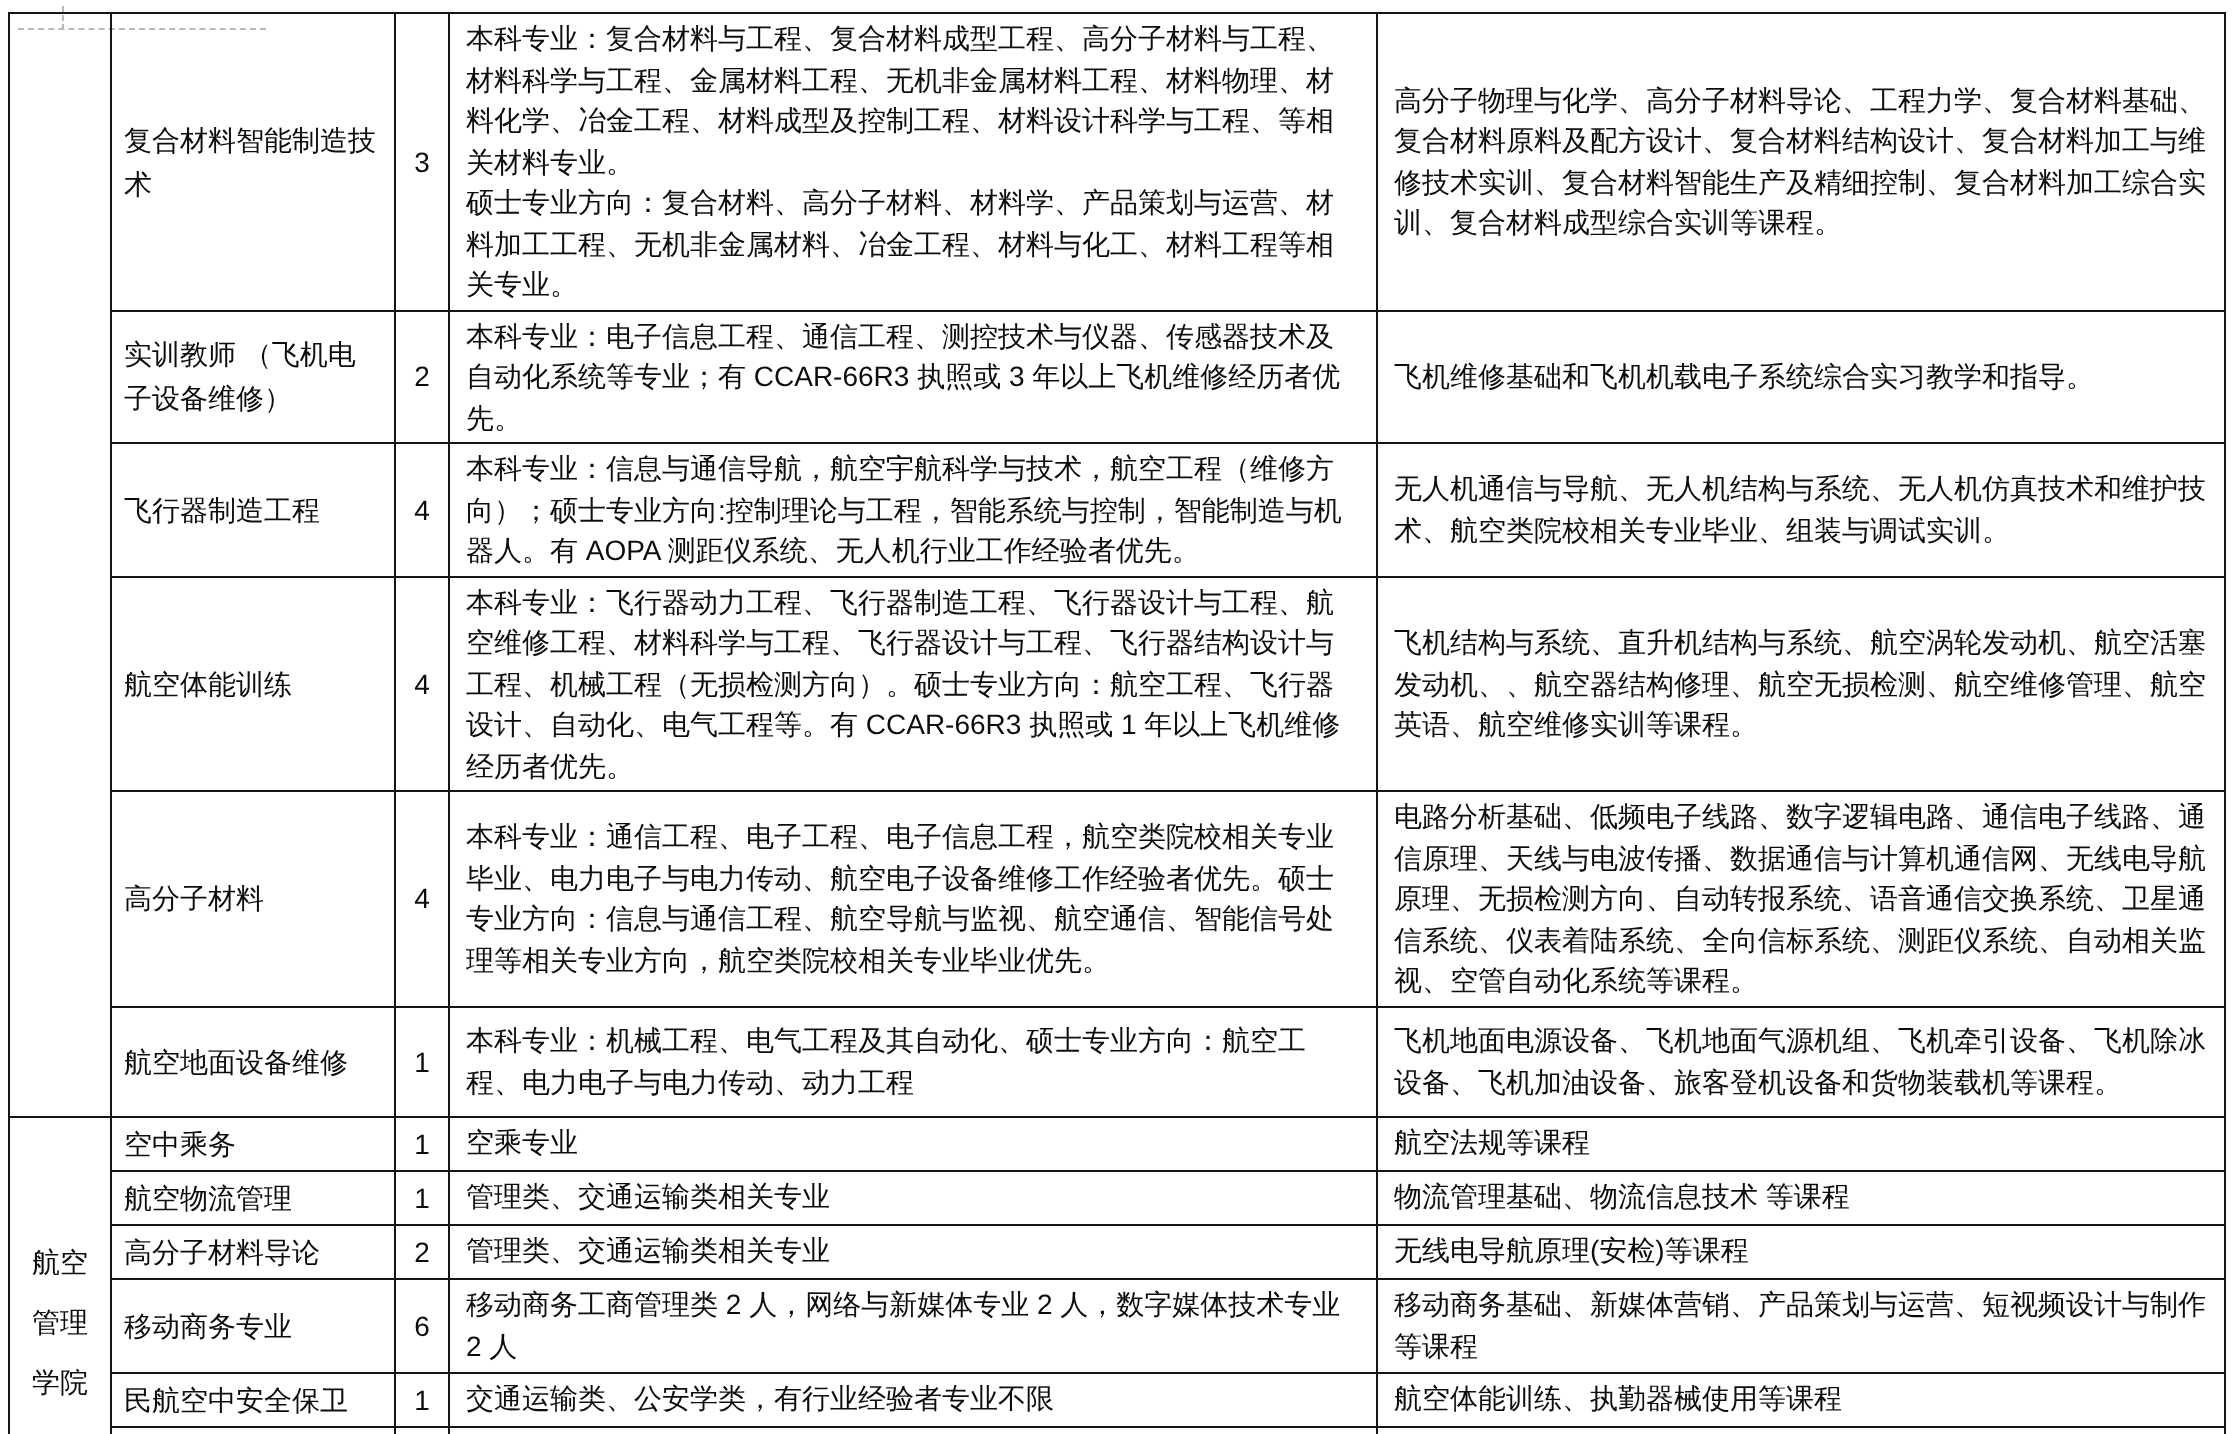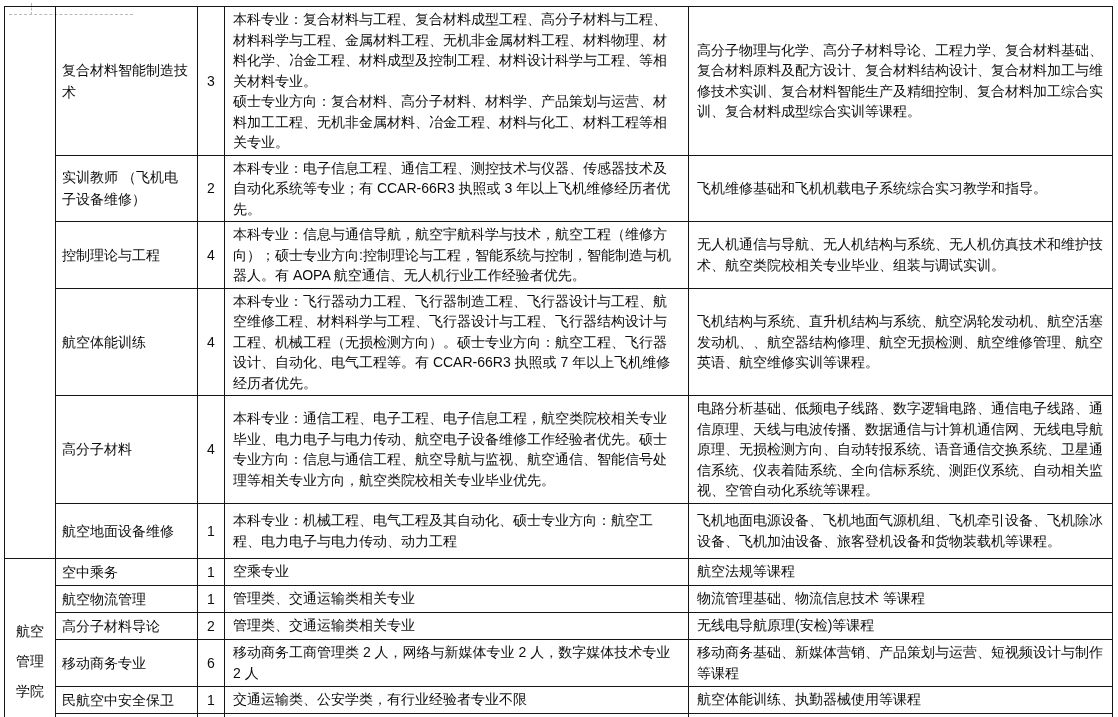--- a/index.html
+++ b/index.html
@@ -106,29 +106,29 @@
         <td class="course">高分子物理与化学、高分子材料导论、工程力学、复合材料基础、复合材料原料及配方设计、复合材料结构设计、复合材料加工与维修技术实训、复合材料智能生产及精细控制、复合材料加工综合实训、复合材料成型综合实训等课程。</td>
       </tr>
       <tr style="height:62px">
         <td class="pos">实训教师
 （飞机电子设备维修）</td>
         <td class="cnt">2</td>
         <td class="req">本科专业：电子信息工程、通信工程、测控技术与仪器、传感器技术及自动化系统等专业；有 CCAR-66R3 执照或 3 年以上飞机维修经历者优先。</td>
         <td class="course">飞机维修基础和飞机机载电子系统综合实习教学和指导。</td>
       </tr>
       <tr style="height:64px">
-        <td class="pos">控制理论与工程</td>
+        <td class="pos">飞行器制造工程</td>
         <td class="cnt">4</td>
-        <td class="req">本科专业：信息与通信导航，航空宇航科学与技术，航空工程（维修方向）；硕士专业方向:控制理论与工程，智能系统与控制，智能制造与机器人。有 AOPA 航空通信、无人机行业工作经验者优先。</td>
+        <td class="req">本科专业：信息与通信导航，航空宇航科学与技术，航空工程（维修方向）；硕士专业方向:控制理论与工程，智能系统与控制，智能制造与机器人。有 AOPA 测距仪系统、无人机行业工作经验者优先。</td>
         <td class="course">无人机通信与导航、无人机结构与系统、无人机仿真技术和维护技术、航空类院校相关专业毕业、组装与调试实训。</td>
       </tr>
       <tr style="height:98px">
         <td class="pos">航空体能训练</td>
         <td class="cnt">4</td>
-        <td class="req">本科专业：飞行器动力工程、飞行器制造工程、飞行器设计与工程、航空维修工程、材料科学与工程、飞行器设计与工程、飞行器结构设计与工程、机械工程（无损检测方向）。硕士专业方向：航空工程、飞行器设计、自动化、电气工程等。有 CCAR-66R3 执照或 7 年以上飞机维修经历者优先。</td>
+        <td class="req">本科专业：飞行器动力工程、飞行器制造工程、飞行器设计与工程、航空维修工程、材料科学与工程、飞行器设计与工程、飞行器结构设计与工程、机械工程（无损检测方向）。硕士专业方向：航空工程、飞行器设计、自动化、电气工程等。有 CCAR-66R3 执照或 1 年以上飞机维修经历者优先。</td>
         <td class="course">飞机结构与系统、直升机结构与系统、航空涡轮发动机、航空活塞发动机、、航空器结构修理、航空无损检测、航空维修管理、航空英语、航空维修实训等课程。</td>
       </tr>
       <tr style="height:105px">
         <td class="pos">高分子材料</td>
         <td class="cnt">4</td>
         <td class="req">本科专业：通信工程、电子工程、电子信息工程，航空类院校相关专业毕业、电力电子与电力传动、航空电子设备维修工作经验者优先。硕士专业方向：信息与通信工程、航空导航与监视、航空通信、智能信号处理等相关专业方向，航空类院校相关专业毕业优先。</td>
         <td class="course">电路分析基础、低频电子线路、数字逻辑电路、通信电子线路、通信原理、天线与电波传播、数据通信与计算机通信网、无线电导航原理、无损检测方向、自动转报系统、语音通信交换系统、卫星通信系统、仪表着陆系统、全向信标系统、测距仪系统、自动相关监视、空管自动化系统等课程。</td>
       </tr>
       <tr style="height:55px">
         <td class="pos">航空地面设备维修</td>

